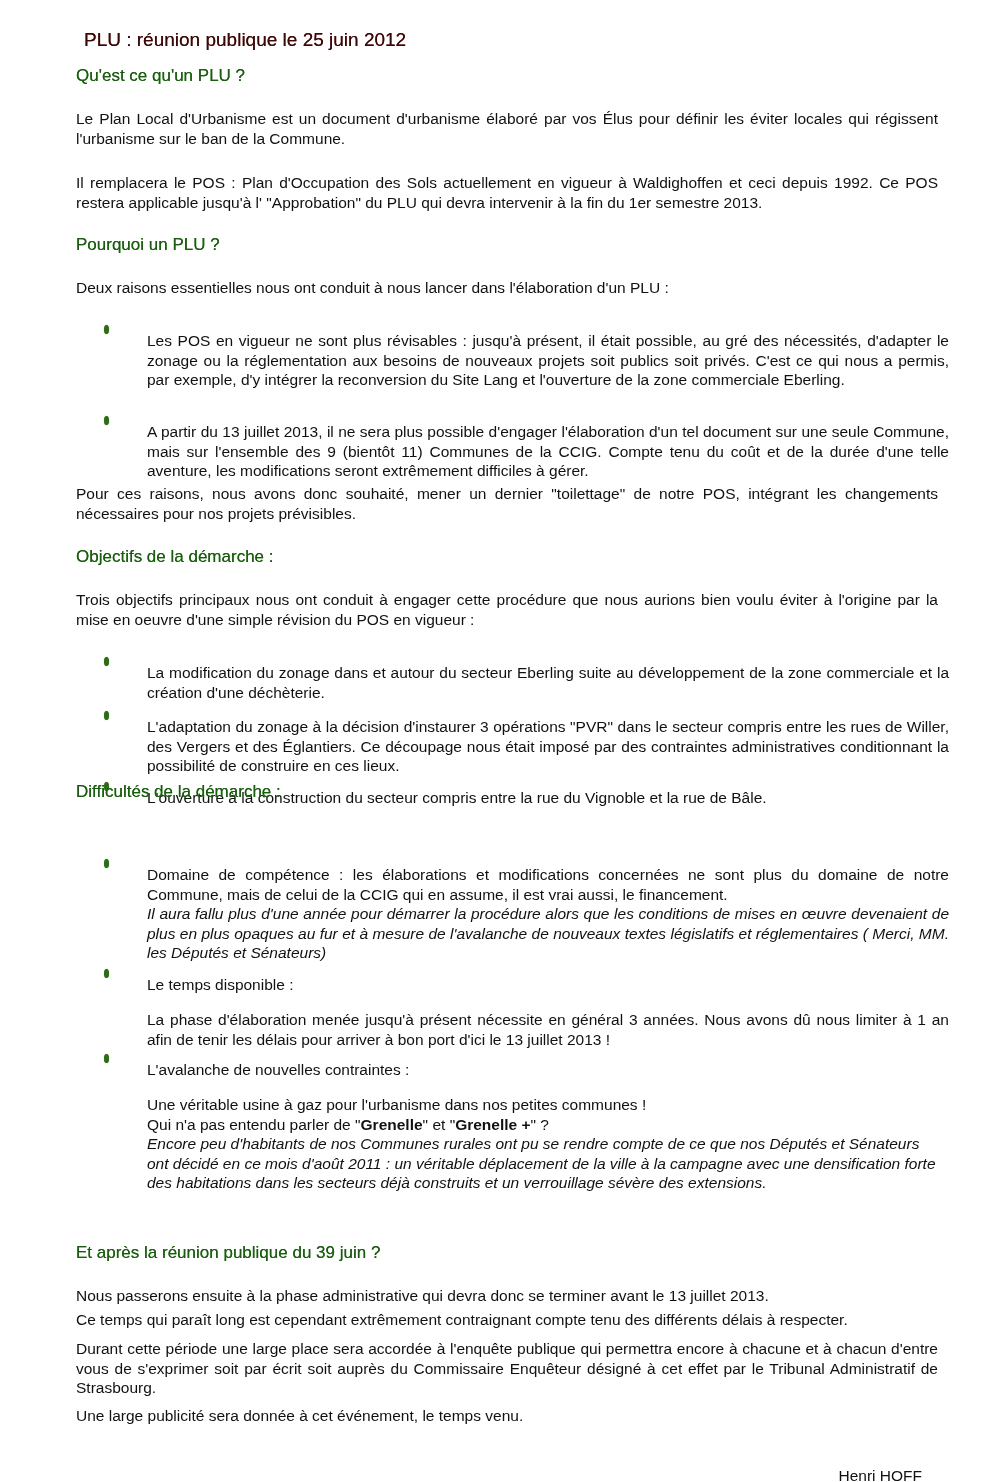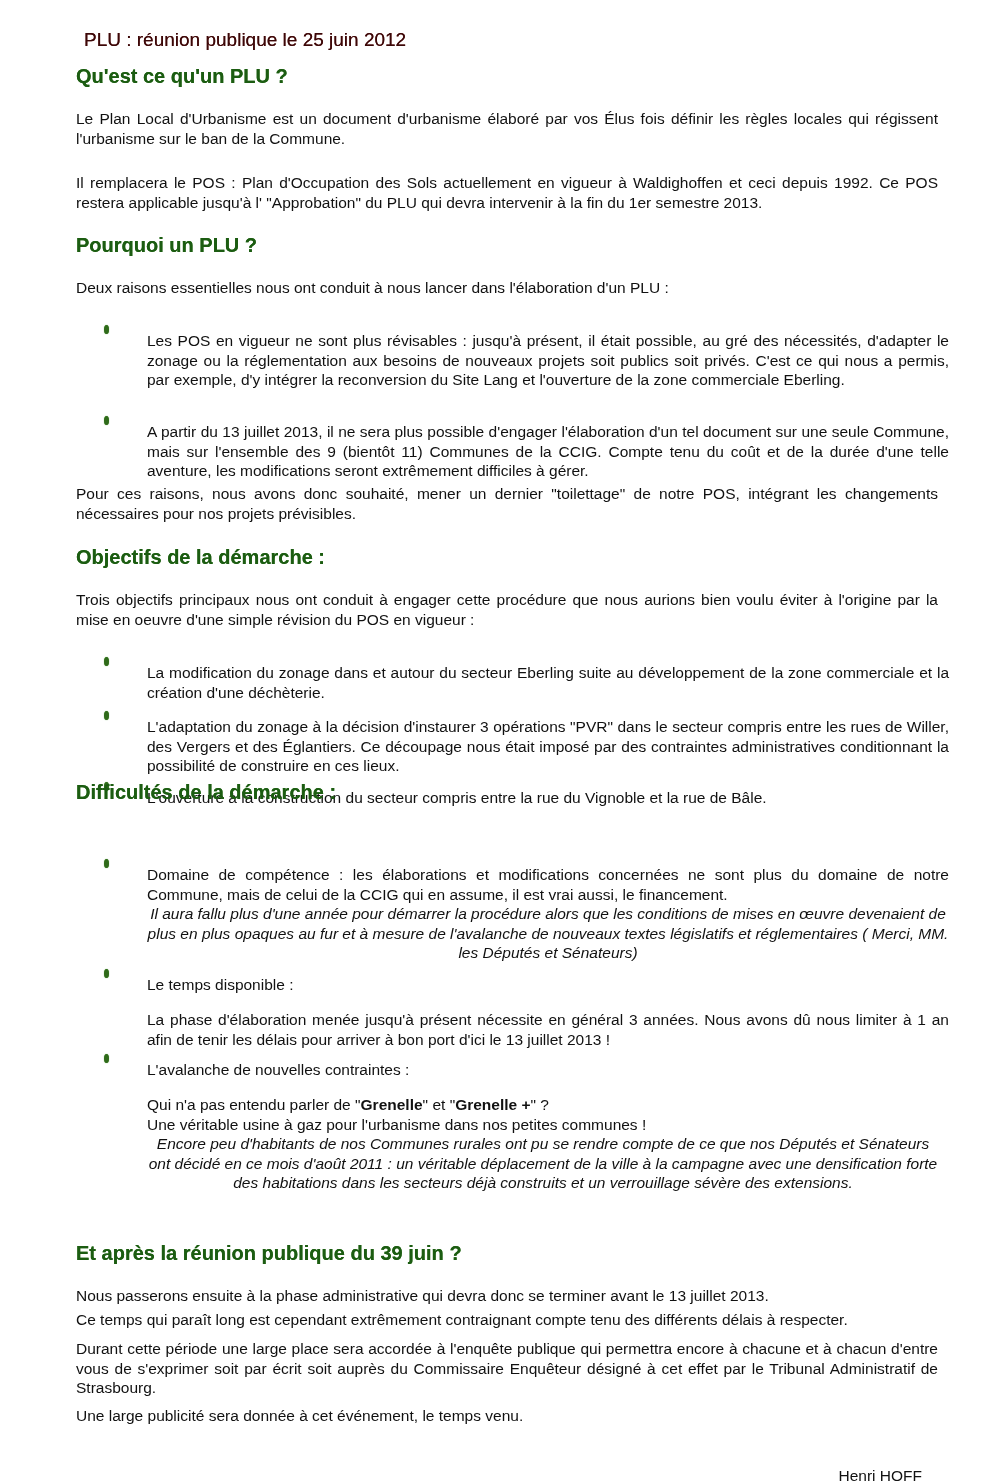--- a/index.html
+++ b/index.html
@@ -13,50 +13,50 @@
   }
   .title {
     position: absolute; left: 76px; top: 20px;
     font-size: 19px; line-height: 24px;
     color: #3a0808;
     text-shadow: 0 0 0.6px #6b1a1a;
     margin: 8px; font-weight: normal;
   }
   .h {
     position: absolute; left: 76px;
-    font-size: 20px; line-height: 20px;
+    font-size: 17px; line-height: 20px;
     color: #1c5c12;
     text-shadow: 0 0 0.5px #2f7a1e;
-    margin: 0; font-weight: bold;
+    margin: 0; font-weight: normal;
   }
   .p {
     position: absolute; left: 76px; width: 862px;
     margin: 0; text-align: justify;
   }
   .li {
     position: absolute; left: 136px; width: 802px;
     margin: 11px; text-align: justify;
   }
   .bullet {
     position: absolute; left: 104px;
     width: 5px; height: 9px; border-radius: 50%;
     background: #2f6a1a;
     box-shadow: 0 0 1px #5aa040;
   }
-  .it { font-style: italic; text-align: center; }
+  .it { font-style: italic; }
   .sig { position: absolute; right: 62px; top: 1450px; margin: 16px; }
   b { font-weight: bold; }
 </style>
 </head>
 <body>
 
 <h1 class="title">PLU : réunion publique le 25 juin 2012</h1>
 
 <h2 class="h" style="top:66px">Qu'est ce qu'un PLU ?</h2>
-<p class="p" style="top:109px">Le Plan Local d'Urbanisme est un document d'urbanisme élaboré par vos Élus fois définir les règles locales qui régissent l'urbanisme sur le ban de la Commune.</p>
+<p class="p" style="top:109px">Le Plan Local d'Urbanisme est un document d'urbanisme élaboré par vos Élus pour définir les éviter locales qui régissent l'urbanisme sur le ban de la Commune.</p>
 <p class="p" style="top:173px">Il remplacera le POS : Plan d'Occupation des Sols actuellement en vigueur à Waldighoffen et ceci depuis 1992. Ce POS restera applicable jusqu'à l' "Approbation" du PLU qui devra intervenir à la fin du 1er semestre 2013.</p>
 
 <h2 class="h" style="top:235px">Pourquoi un PLU ?</h2>
 <p class="p" style="top:278px">Deux raisons essentielles nous ont conduit à nous lancer dans l'élaboration d'un PLU :</p>
 <span class="bullet" style="top:325px"></span>
 <p class="li" style="top:320px">Les POS en vigueur ne sont plus révisables : jusqu'à présent, il était possible, au gré des nécessités, d'adapter le zonage ou la réglementation aux besoins de nouveaux projets soit publics soit privés. C'est ce qui nous a permis, par exemple, d'y intégrer la reconversion du Site Lang et l'ouverture de la zone commerciale Eberling.</p>
 <span class="bullet" style="top:416px"></span>
 <p class="li" style="top:411px">A partir du 13 juillet 2013, il ne sera plus possible d'engager l'élaboration d'un tel document sur une seule Commune, mais sur l'ensemble des 9 (bientôt 11) Communes de la CCIG. Compte tenu du coût et de la durée d'une telle aventure, les modifications seront extrêmement difficiles à gérer.</p>
 <p class="p" style="top:484px">Pour ces raisons, nous avons donc souhaité, mener un dernier "toilettage" de notre POS, intégrant les changements nécessaires pour nos projets prévisibles.</p>
 
@@ -74,22 +74,22 @@
 <div class="li" style="top:854px">
   <div>Domaine de compétence : les élaborations et modifications concernées ne sont plus du domaine de notre Commune, mais de celui de la CCIG qui en assume, il est vrai aussi, le financement.</div>
   <div class="it">Il aura fallu plus d'une année pour démarrer la procédure alors que les conditions de mises en œuvre devenaient de plus en plus opaques au fur et à mesure de l'avalanche de nouveaux textes législatifs et réglementaires ( Merci, MM. les Députés et Sénateurs)</div>
 </div>
 <span class="bullet" style="top:969px"></span>
 <p class="li" style="top:964px">Le temps disponible :</p>
 <p class="li" style="top:999px">La phase d'élaboration menée jusqu'à présent nécessite en général 3 années. Nous avons dû nous limiter à 1 an afin de tenir les délais pour arriver à bon port d'ici le 13 juillet 2013 !</p>
 <span class="bullet" style="top:1054px"></span>
 <p class="li" style="top:1049px">L'avalanche de nouvelles contraintes :</p>
 <div class="li" style="top:1084px; text-align:left">
+  <div>Une véritable usine à gaz pour l'urbanisme dans nos petites communes !</div>
   <div><span>Qui n'a pas entendu parler de "</span><b>Grenelle</b><span>" et "</span><b>Grenelle +</b><span>" ?</span></div>
-  <div>Une véritable usine à gaz pour l'urbanisme dans nos petites communes !</div>
   <div class="it" style="padding-right:10px">Encore peu d'habitants de nos Communes rurales ont pu se rendre compte de ce que nos Députés et Sénateurs ont décidé en ce mois d'août 2011 : un véritable déplacement de la ville à la campagne avec une densification forte des habitations dans les secteurs déjà construits et un verrouillage sévère des extensions.</div>
 </div>
 
 <h2 class="h" style="top:1243px">Et après la réunion publique du 39 juin ?</h2>
 <p class="p" style="top:1286px">Nous passerons ensuite à la phase administrative qui devra donc se terminer avant le 13 juillet 2013.</p>
 <p class="p" style="top:1310px">Ce temps qui paraît long est cependant extrêmement contraignant compte tenu des différents délais à respecter.</p>
 <p class="p" style="top:1339px">Durant cette période une large place sera accordée à l'enquête publique qui permettra encore à chacune et à chacun d'entre vous de s'exprimer soit par écrit soit auprès du Commissaire Enquêteur désigné à cet effet par le Tribunal Administratif de Strasbourg.</p>
 <p class="p" style="top:1406px">Une large publicité sera donnée à cet événement, le temps venu.</p>
 
 <p class="sig">Henri HOFF</p>

